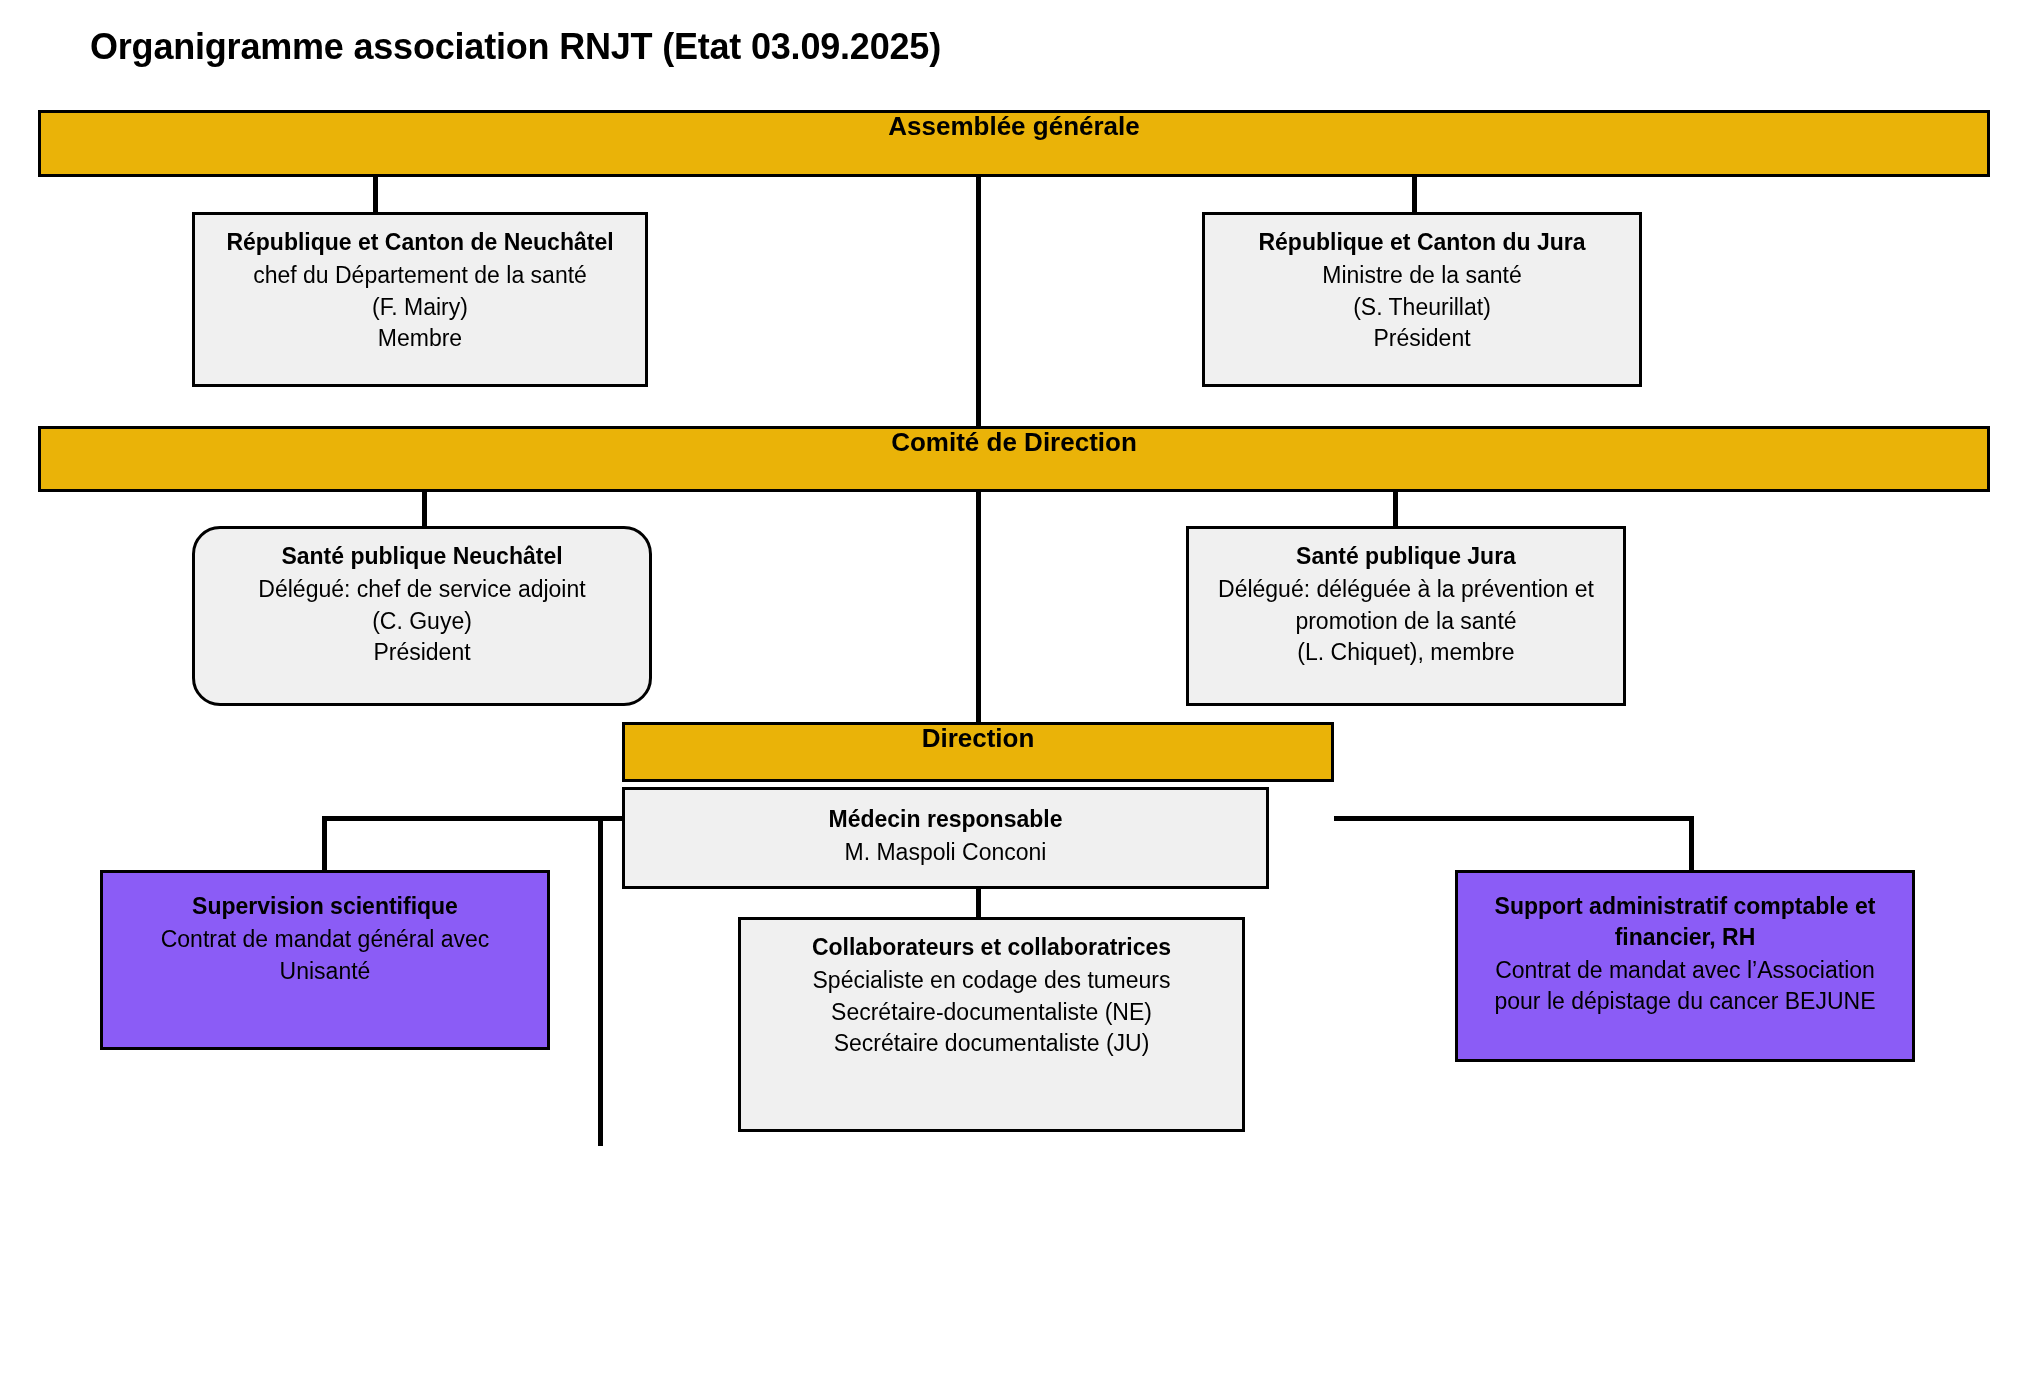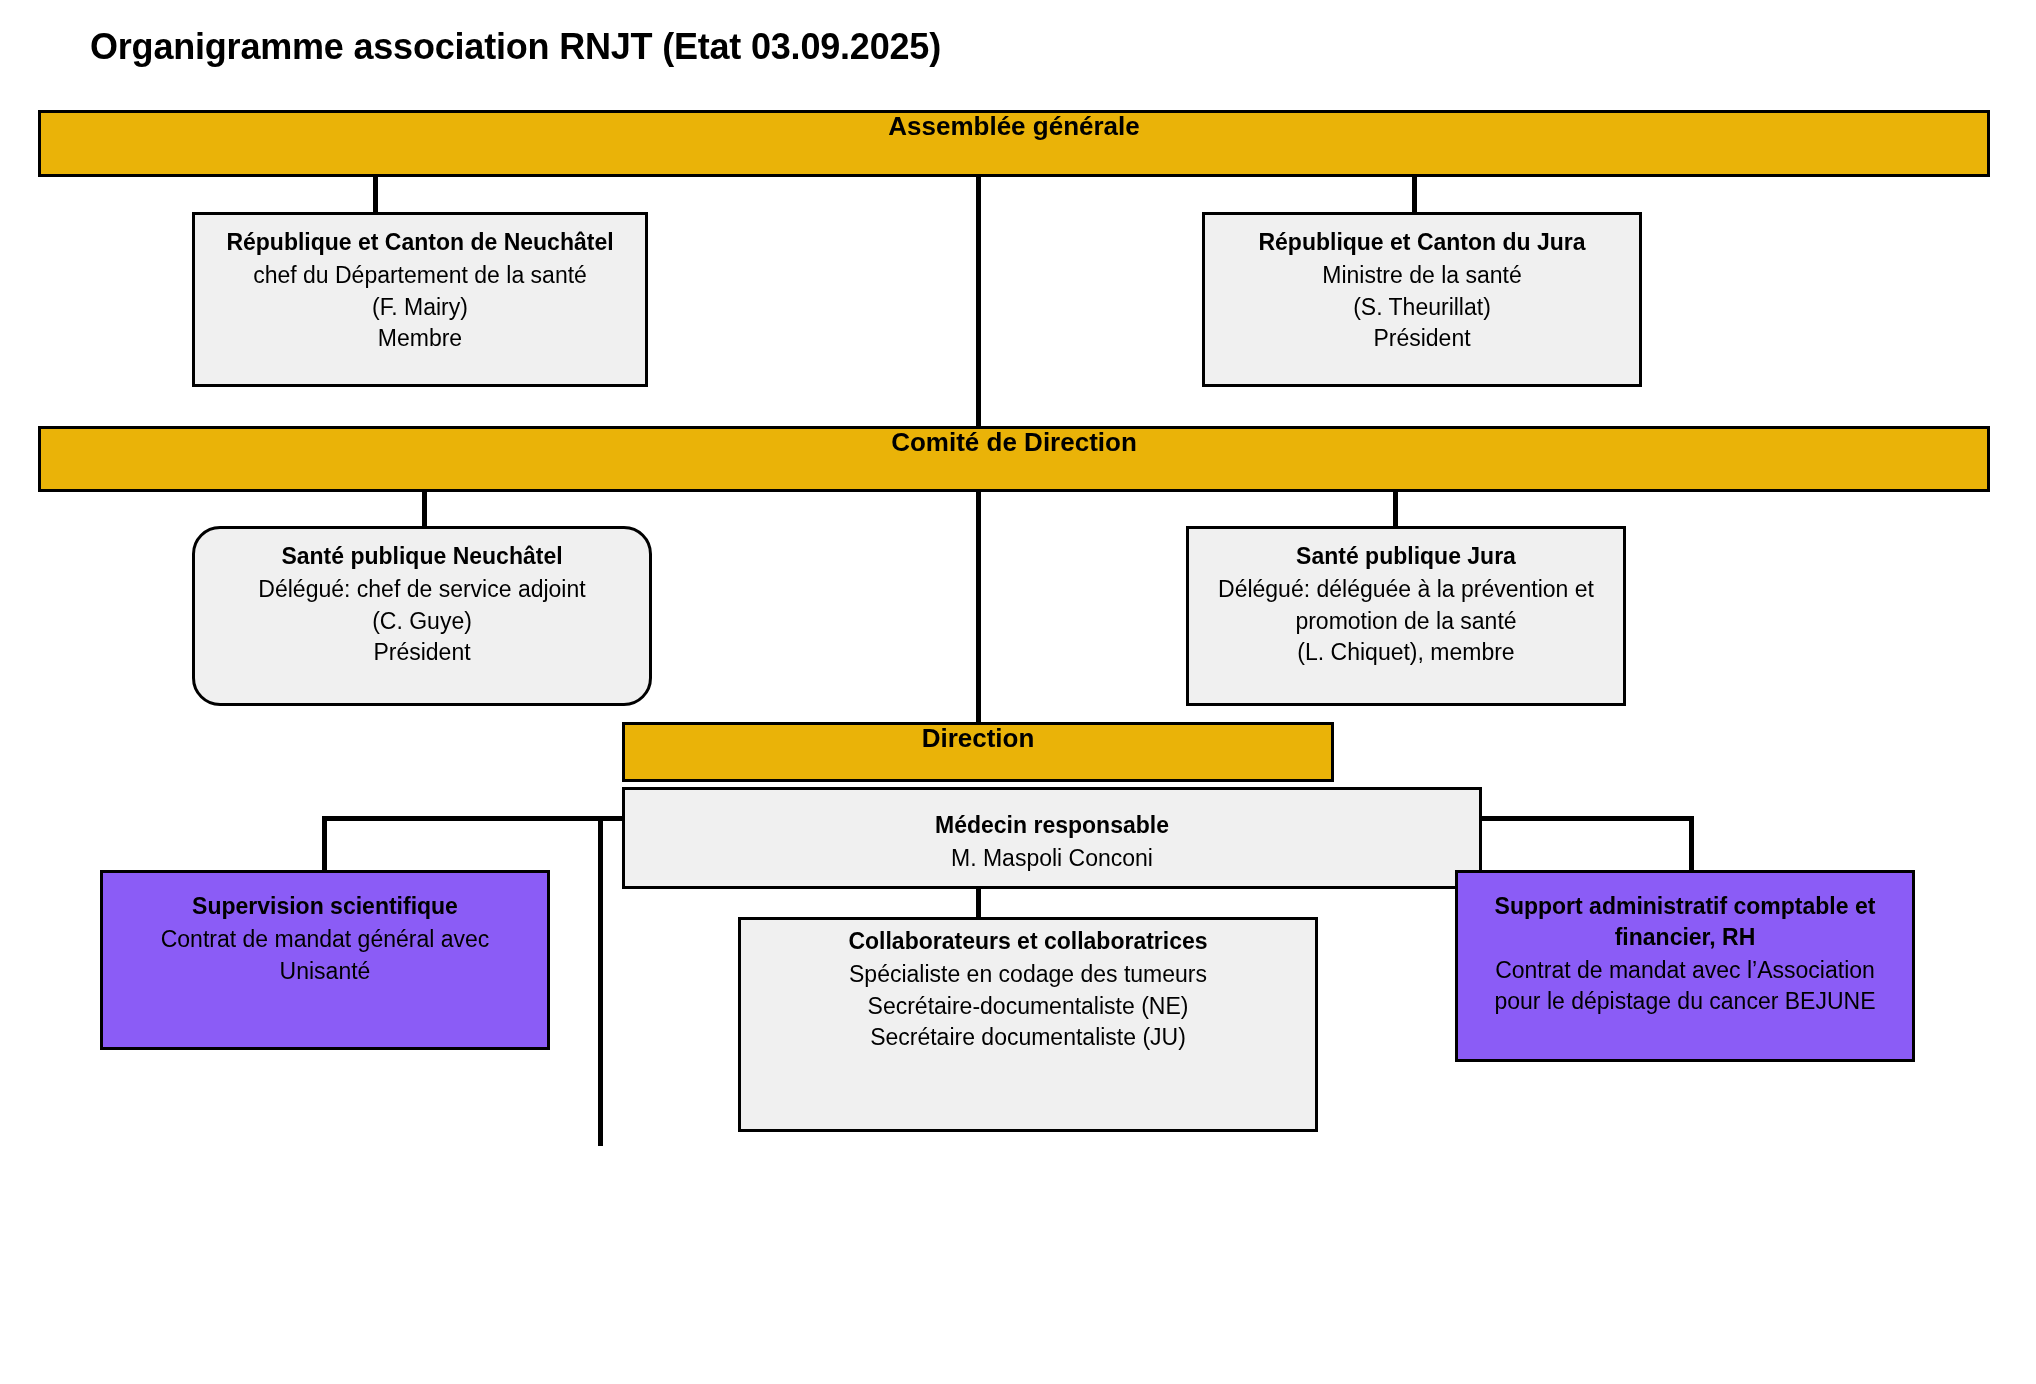--- a/index.html
+++ b/index.html
@@ -136,41 +136,41 @@
     <span class="n-title">Santé publique Jura</span>
     <span class="n-line">Délégué: déléguée à la prévention et</span>
     <span class="n-line">promotion de la santé</span>
     <span class="n-line">(L. Chiquet), membre</span>
   </div>
 
   <div class="bar" style="left:622px; top:722px; width:712px; height:60px;">
     <span class="bar-label">Direction</span>
   </div>
 
-  <div class="node" style="left:622px; top:787px; width:860px; height:102px; padding-top:20px;">
+  <div class="node" style="left:622px; top:787px; width:647px; height:102px; padding-top:14px;">
     <span class="n-title">Médecin responsable</span>
     <span class="n-line">M. Maspoli Conconi</span>
   </div>
 
   <div class="hline" style="left:322px; top:816px; width:302px;"></div>
   <div class="vline" style="left:322px; top:816px; height:56px;"></div>
   <div class="vline" style="left:598px; top:816px; height:330px;"></div>
 
   <div class="hline" style="left:1334px; top:816px; width:360px;"></div>
   <div class="vline" style="left:1689px; top:816px; height:56px;"></div>
 
   <div class="vline" style="left:976px; top:889px; height:30px;"></div>
 
   <div class="node white" style="left:100px; top:870px; width:450px; height:180px; padding-top:18px;">
     <span class="n-title">Supervision scientifique</span>
     <span class="n-line">Contrat de mandat général avec</span>
     <span class="n-line">Unisanté</span>
   </div>
 
-  <div class="node" style="left:738px; top:917px; width:580px; height:215px; padding-top:6px;">
+  <div class="node" style="left:738px; top:917px; width:507px; height:215px; padding-top:12px;">
     <span class="n-title">Collaborateurs et collaboratrices</span>
     <span class="n-line">Spécialiste en codage des tumeurs</span>
     <span class="n-line">Secrétaire-documentaliste (NE)</span>
     <span class="n-line">Secrétaire documentaliste (JU)</span>
   </div>
 
   <div class="node white" style="left:1455px; top:870px; width:460px; height:192px; padding-top:18px;">
     <span class="n-title">Support administratif comptable et financier, RH</span>
     <span class="n-line">Contrat de mandat avec l’Association</span>
     <span class="n-line">pour le dépistage du cancer BEJUNE</span>

